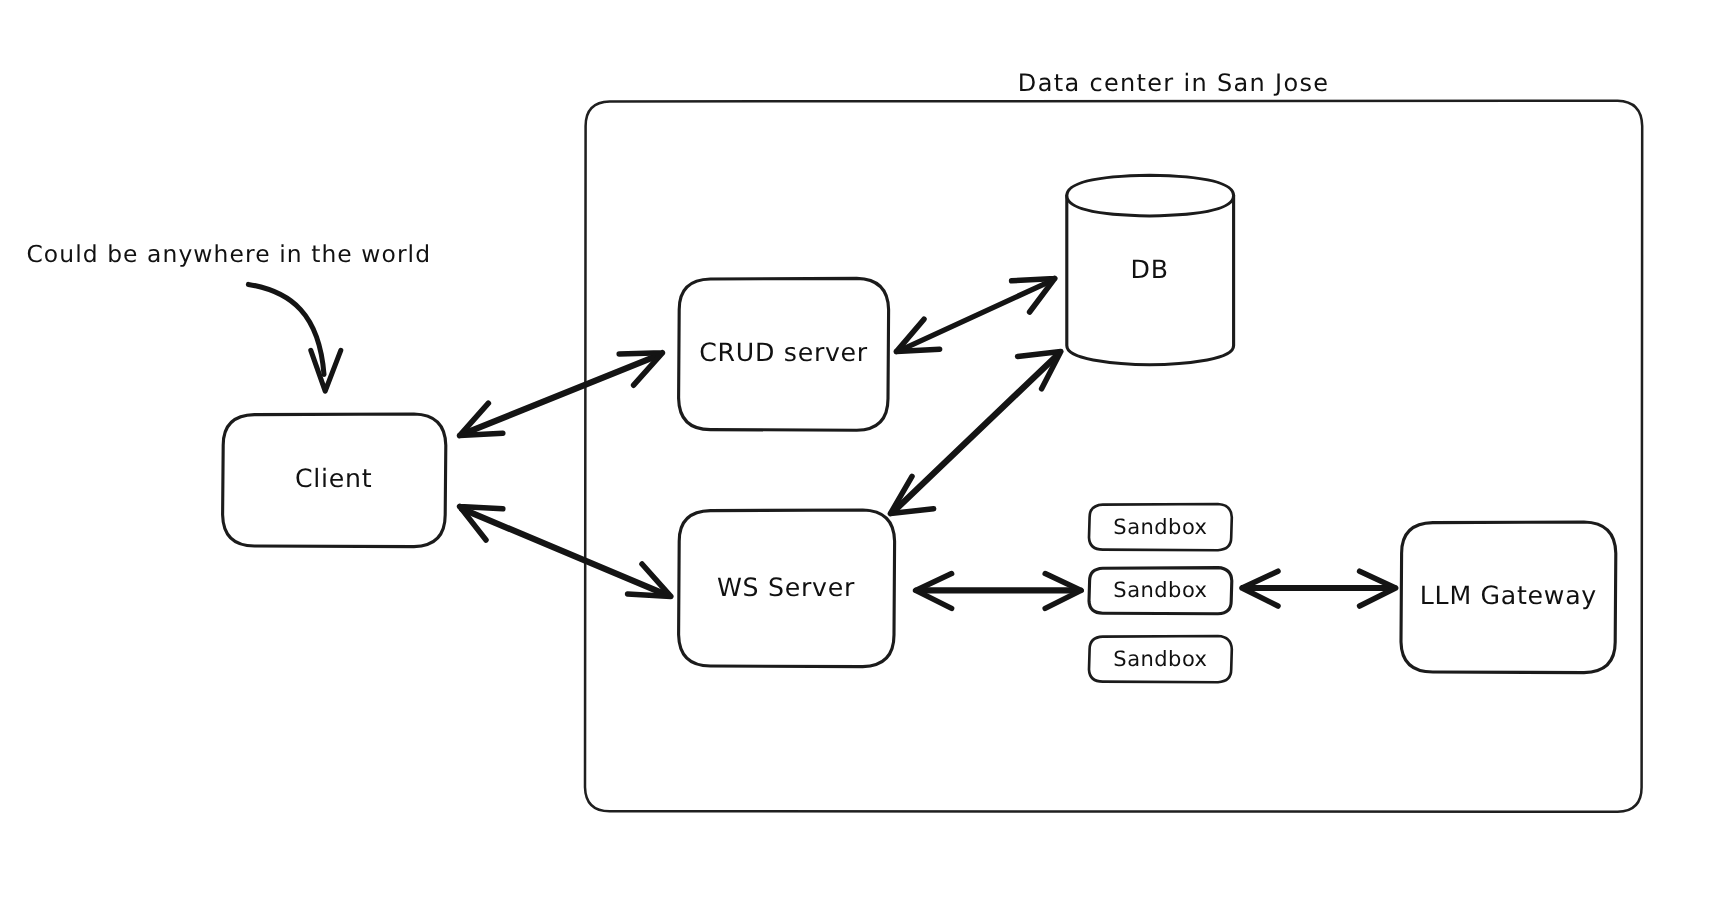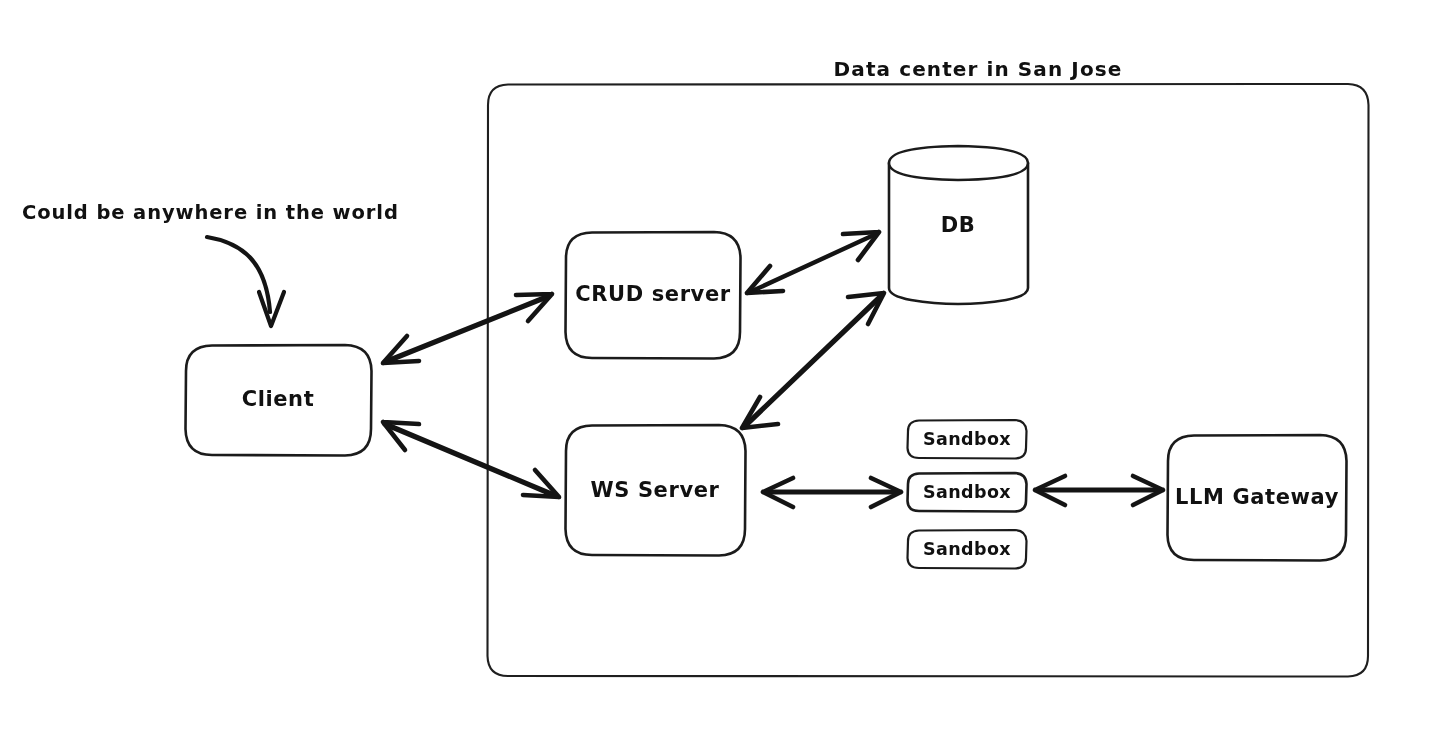--- a/index.html
+++ b/index.html
@@ -7,21 +7,20 @@
     padding: 0;
     background: #ffffff;
   }
   #canvas {
     position: relative;
     width: 1445px;
     height: 753px;
     background: #ffffff;
     overflow: hidden;
     font-family: "DejaVu Sans", sans-serif;
-    font-weight: bold;
   }
   #diagram-svg {
     position: absolute;
     top: 0;
     left: 0;
     width: 1445px;
     height: 753px;
   }
   .node-shape {
     fill: #ffffff;

